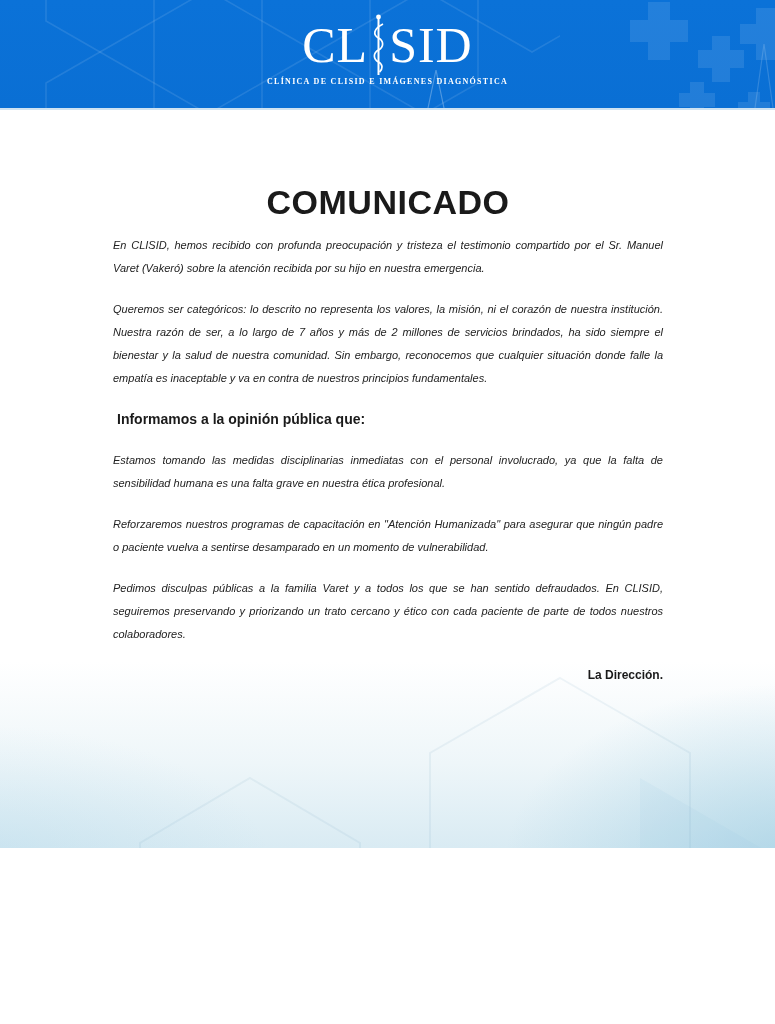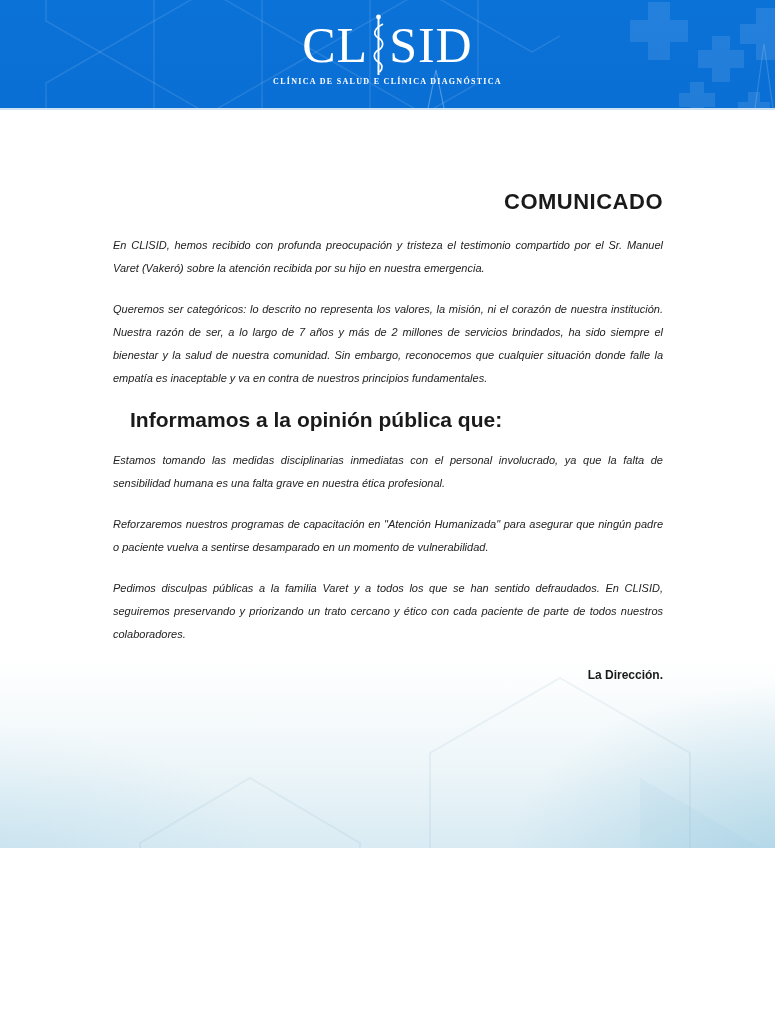--- a/index.html
+++ b/index.html
@@ -57,38 +57,38 @@
   }
 
   
   .content {
     position: relative;
     padding: 0 112px 0 113px;
     z-index: 2;
   }
   .title {
     margin: 78px 0 0 0;
-    text-align: right;
-    font-size: 22px;
+    text-align: center;
+    font-size: 34px;
     line-height: 28px;
     font-weight: 700;
     letter-spacing: 0.5px;
     color: #1a1a1a;
   }
   .para {
     margin: 18px 0 0 0;
     font-size: 11px;
     line-height: 23px;
     text-align: justify;
     color: #222222;
     font-style: italic;
   }
   .subheading {
-    margin: 18px 0 0 17px;
-    font-size: 21px;
+    margin: 18px 0 0 4px;
+    font-size: 14px;
     line-height: 23px;
     font-weight: 700;
     color: #1a1a1a;
   }
   .signature {
     margin: 18px 0 0 0;
     font-size: 12px;
     line-height: 23px;
     font-weight: 700;
     text-align: right;
@@ -140,21 +140,21 @@
     <div class="logo">
       <div class="logo-word">
         <span>CL</span>
         <svg class="staff" width="17" height="62" viewBox="0 0 17 62">
           <circle cx="8.5" cy="3" r="2.4" fill="#ffffff"></circle>
           <line x1="8.5" y1="4" x2="8.5" y2="61" stroke="#ffffff" stroke-width="2"></line>
           <path d="M13,10 C3,15 3,21 8.5,24 C14,27 14,33 8.5,36 C3,39 3,45 8.5,48 C13,50.5 13,55 9.5,58" fill="none" stroke="#ffffff" stroke-width="1.7"></path>
         </svg>
         <span>SID</span>
       </div>
-      <div class="logo-tagline">CLÍNICA DE SALUD E CLÍNICA DIAGNÓSTICA</div>
+      <div class="logo-tagline">CLÍNICA DE CLISID E IMÁGENES DIAGNÓSTICA</div>
     </div>
   </div>
 
   <div class="content">
     <h1 class="title">COMUNICADO</h1>
 
     <p class="para">En CLISID, hemos recibido con profunda preocupación y tristeza el testimonio compartido por el Sr. Manuel Varet (Vakeró) sobre la atención recibida por su hijo en nuestra emergencia.</p>
     <p class="para">Queremos ser categóricos: lo descrito no representa los valores, la misión, ni el corazón de nuestra institución. Nuestra razón de ser, a lo largo de 7 años y más de 2 millones de servicios brindados, ha sido siempre el bienestar y la salud de nuestra comunidad. Sin embargo, reconocemos que cualquier situación donde falle la empatía es inaceptable y va en contra de nuestros principios fundamentales.</p>
 
     <p class="subheading">Informamos a la opinión pública que:</p>

